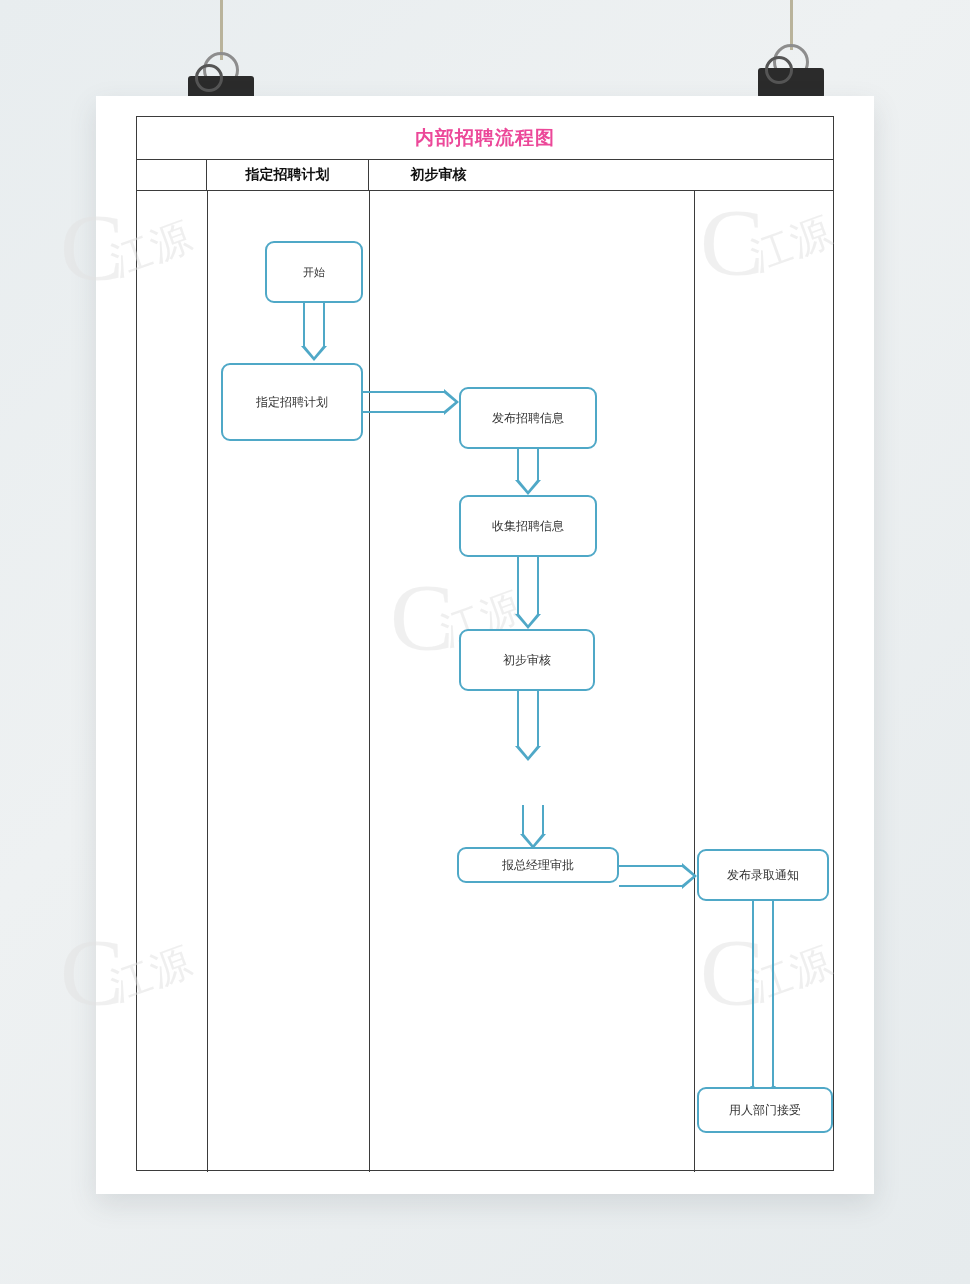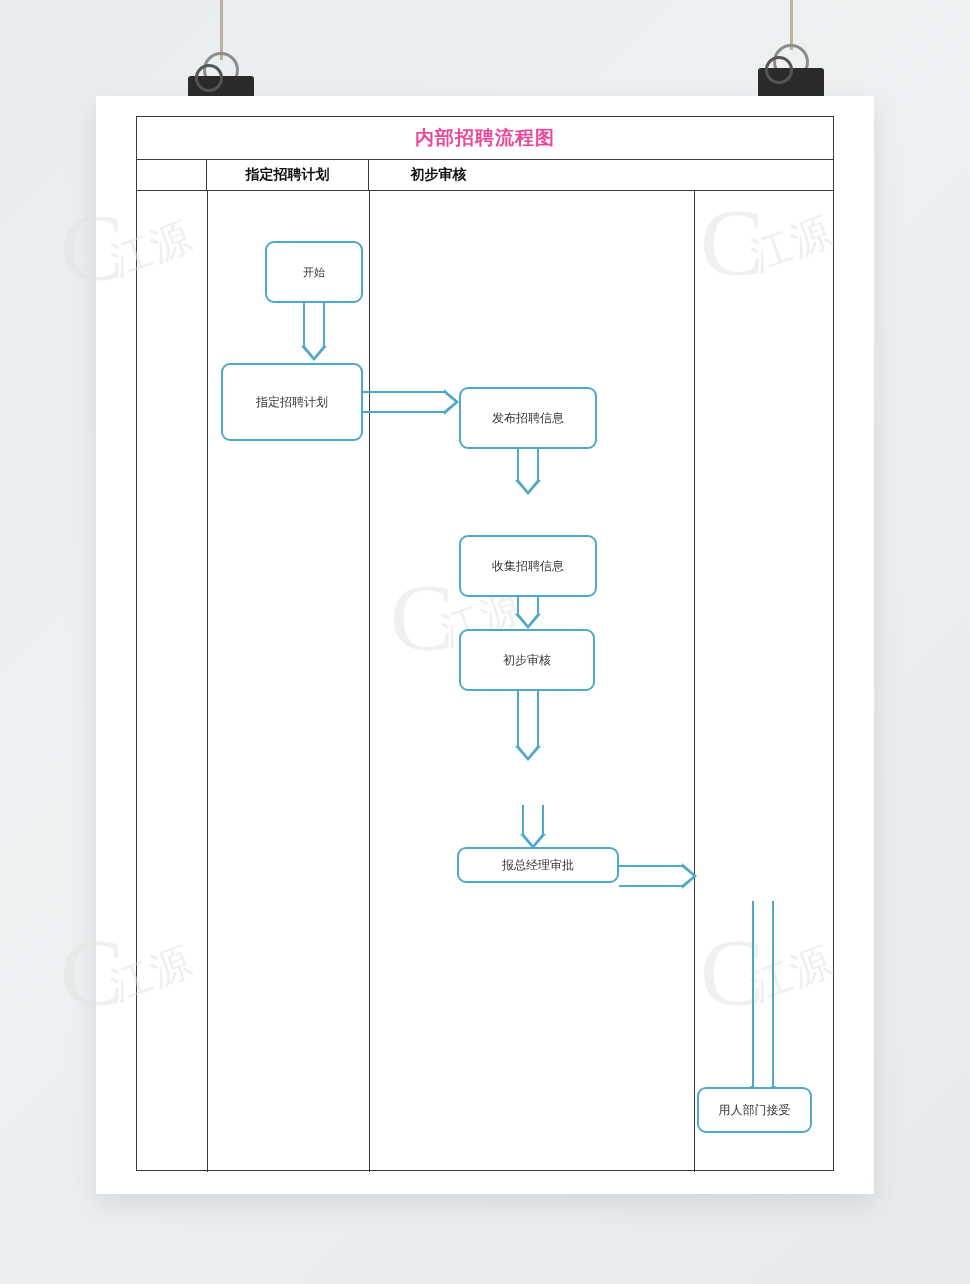--- a/index.html
+++ b/index.html
@@ -339,21 +339,21 @@
         <div class="head"></div>
     </div>
 
     <div class="node" style="left:322px; top:196px; width:138px; height:62px;">发布招聘信息</div>
 
     <div class="arrow-v" style="left:380px; top:242px; width:22px; height:62px;">
       <div class="shaft"></div>
         <div class="head"></div>
     </div>
 
-    <div class="node" style="left:322px; top:304px; width:138px; height:62px;margin-top:40px;">收集招聘信息</div>
+    <div class="node" style="left:322px; top:304px; width:138px; height:62px;">收集招聘信息</div>
 
     <div class="arrow-v" style="left:380px; top:366px; width:22px; height:72px;">
       <div class="shaft"></div>
         <div class="head"></div>
     </div>
 
     <div class="node" style="left:322px; top:438px; width:136px; height:62px;">初步审核</div>
 
     <div class="arrow-v" style="left:380px; top:500px; width:22px; height:70px;">
       <div class="shaft"></div>
@@ -366,21 +366,22 @@
         <div class="head"></div>
     </div>
 
     <div class="node" style="left:320px; top:656px; width:162px; height:36px;">报总经理审批</div>
 
     <div class="arrow-h" style="left:482px; top:674px; width:78px; height:22px;">
       <div class="shaft"></div>
         <div class="head"></div>
     </div>
 
+    <div class="node" style="left:560px; top:658px; width:132px; height:52px;">发布录取通知</div>
 
     <div class="arrow-v" style="left:615px; top:710px; width:22px; height:200px;">
       <div class="shaft"></div>
         <div class="head"></div>
     </div>
 
-    <div class="node" style="left:560px; top:896px; width:115px; height:46px;">用人部门接受</div>
+    <div class="node" style="left:560px; top:896px; width:136px; height:46px;">用人部门接受</div>
   </div>
 </div>
 
 </body></html>

